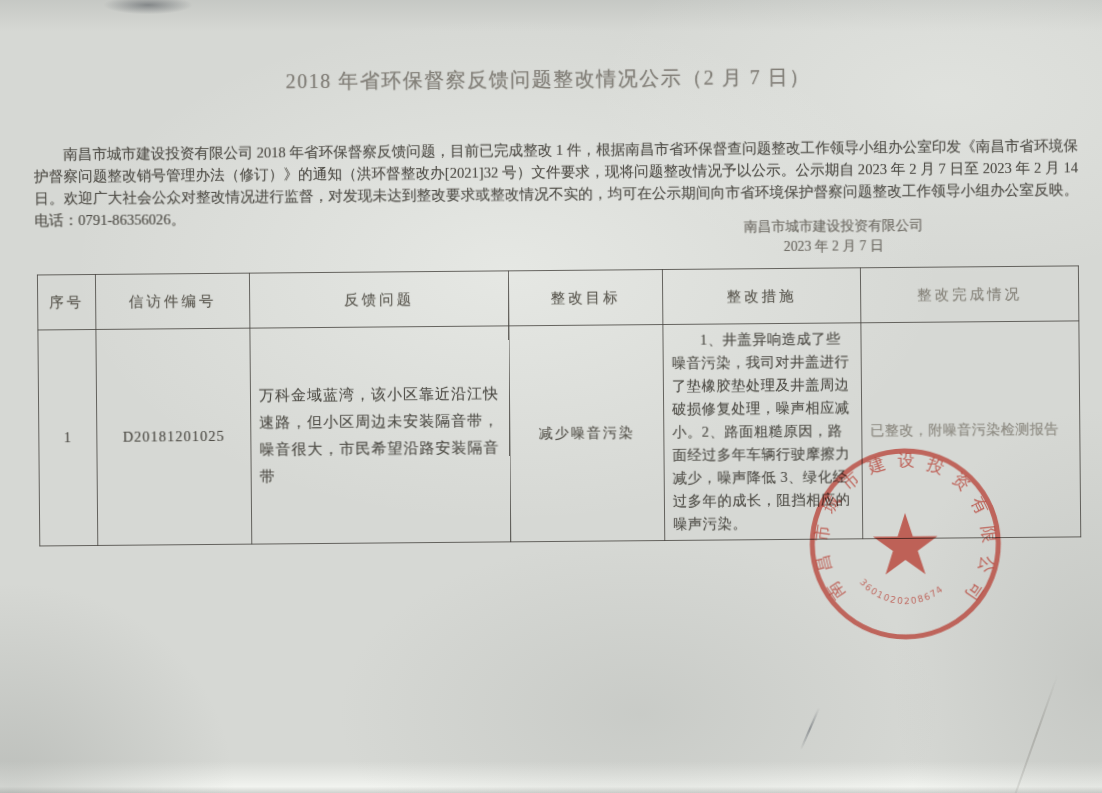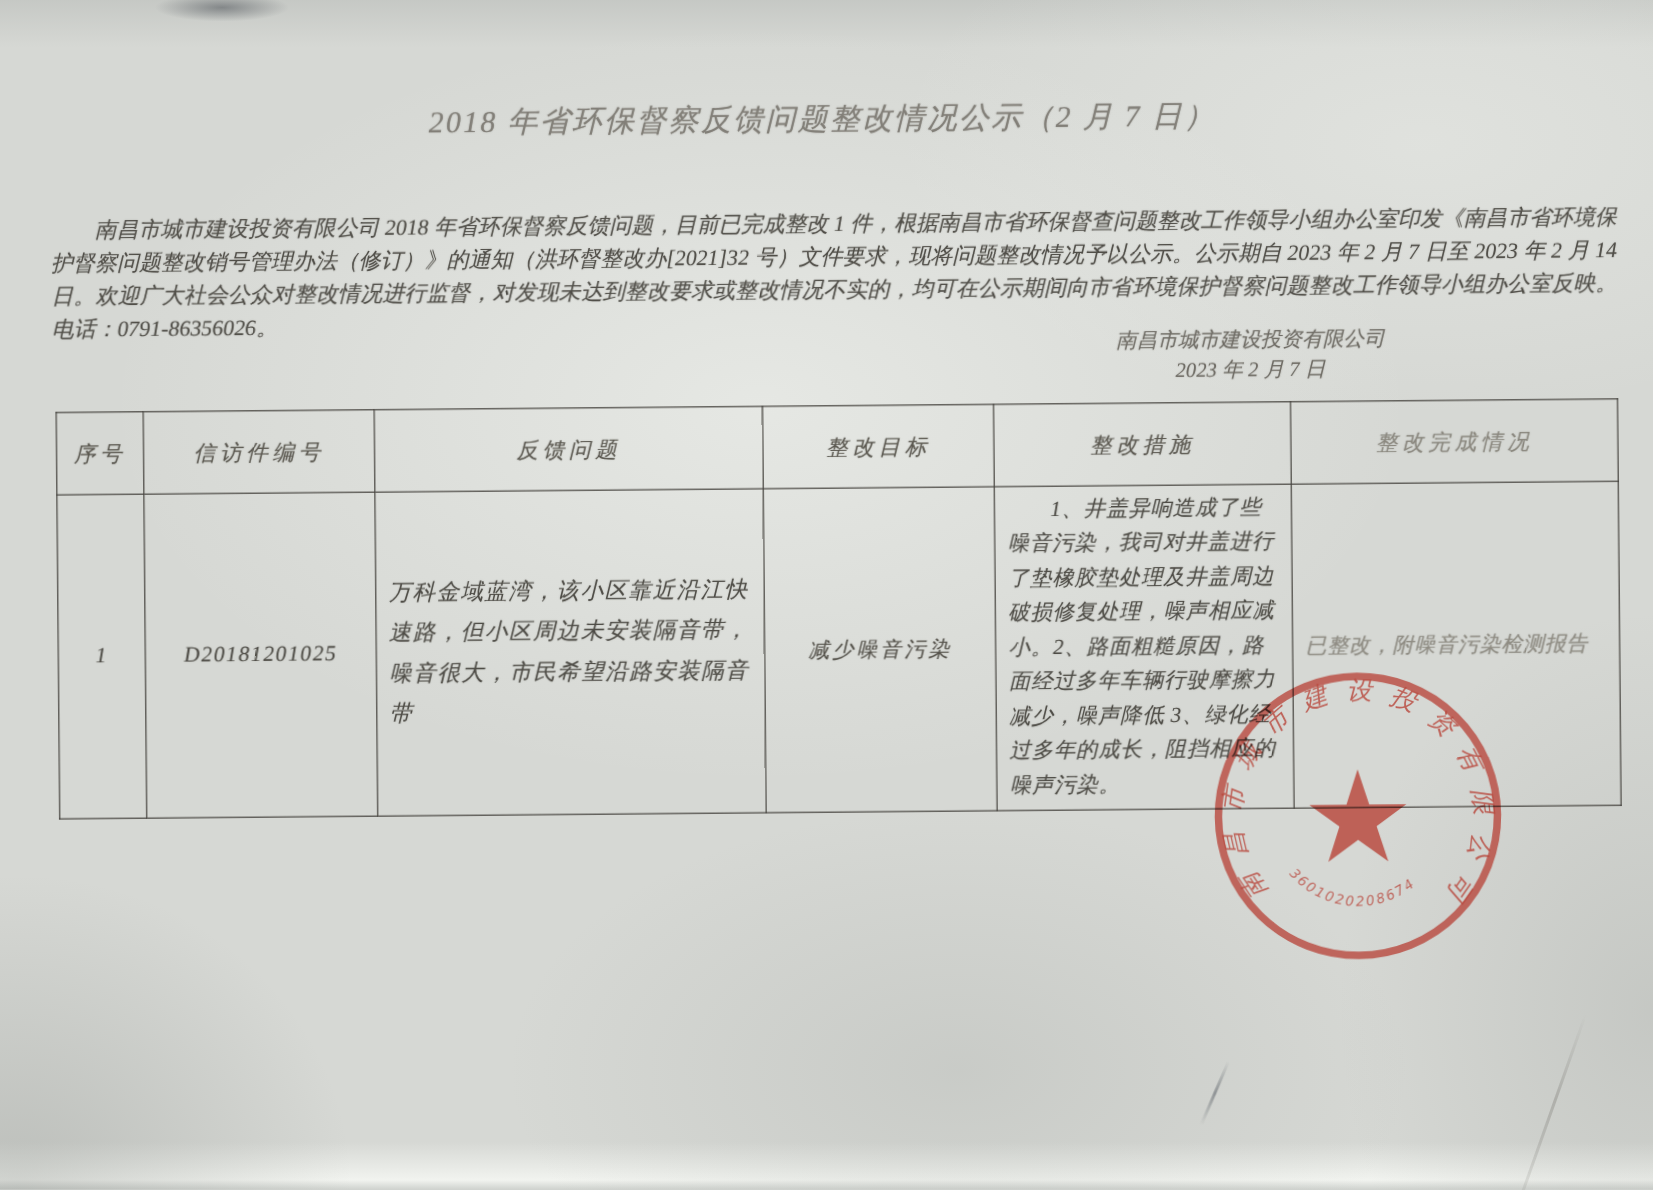--- a/index.html
+++ b/index.html
@@ -12,21 +12,20 @@
     position:relative;width:1102px;height:793px;overflow:hidden;
     background-color:#d6d8d4;
     background-image:
       radial-gradient(ellipse 62px 13px at 148px 5px, rgba(75,80,86,.55), rgba(75,80,86,0) 72%),
       radial-gradient(ellipse 620px 360px at 46% 34%, rgba(238,240,236,.65), rgba(238,240,236,0) 70%),
       radial-gradient(ellipse 500px 260px at 86% 12%, rgba(233,235,231,.5), rgba(233,235,231,0) 70%),
       radial-gradient(ellipse 430px 250px at 58% 90%, rgba(148,152,148,.20), rgba(148,152,148,0) 70%),
       radial-gradient(ellipse 320px 300px at 1% 100%, rgba(128,132,128,.30), rgba(128,132,128,0) 70%),
       radial-gradient(ellipse 300px 380px at 100% 85%, rgba(138,142,138,.22), rgba(138,142,138,0) 70%),
       linear-gradient(180deg, rgba(140,145,142,.22) 0%, rgba(140,145,142,0) 4%, rgba(140,145,142,0) 96%, rgba(246,248,244,.85) 99.2%, rgba(200,204,200,.5) 100%);
-    font-style: italic;
   }
   .doc{
     position:absolute;inset:0;
     transform:rotate(-0.5deg);
     color:#4b4a45;
   }
   .title{
     position:absolute;top:66px;left:0;right:0;
     text-align:center;font-size:20px;font-weight:400;
     letter-spacing:1.5px;color:#827f78;

